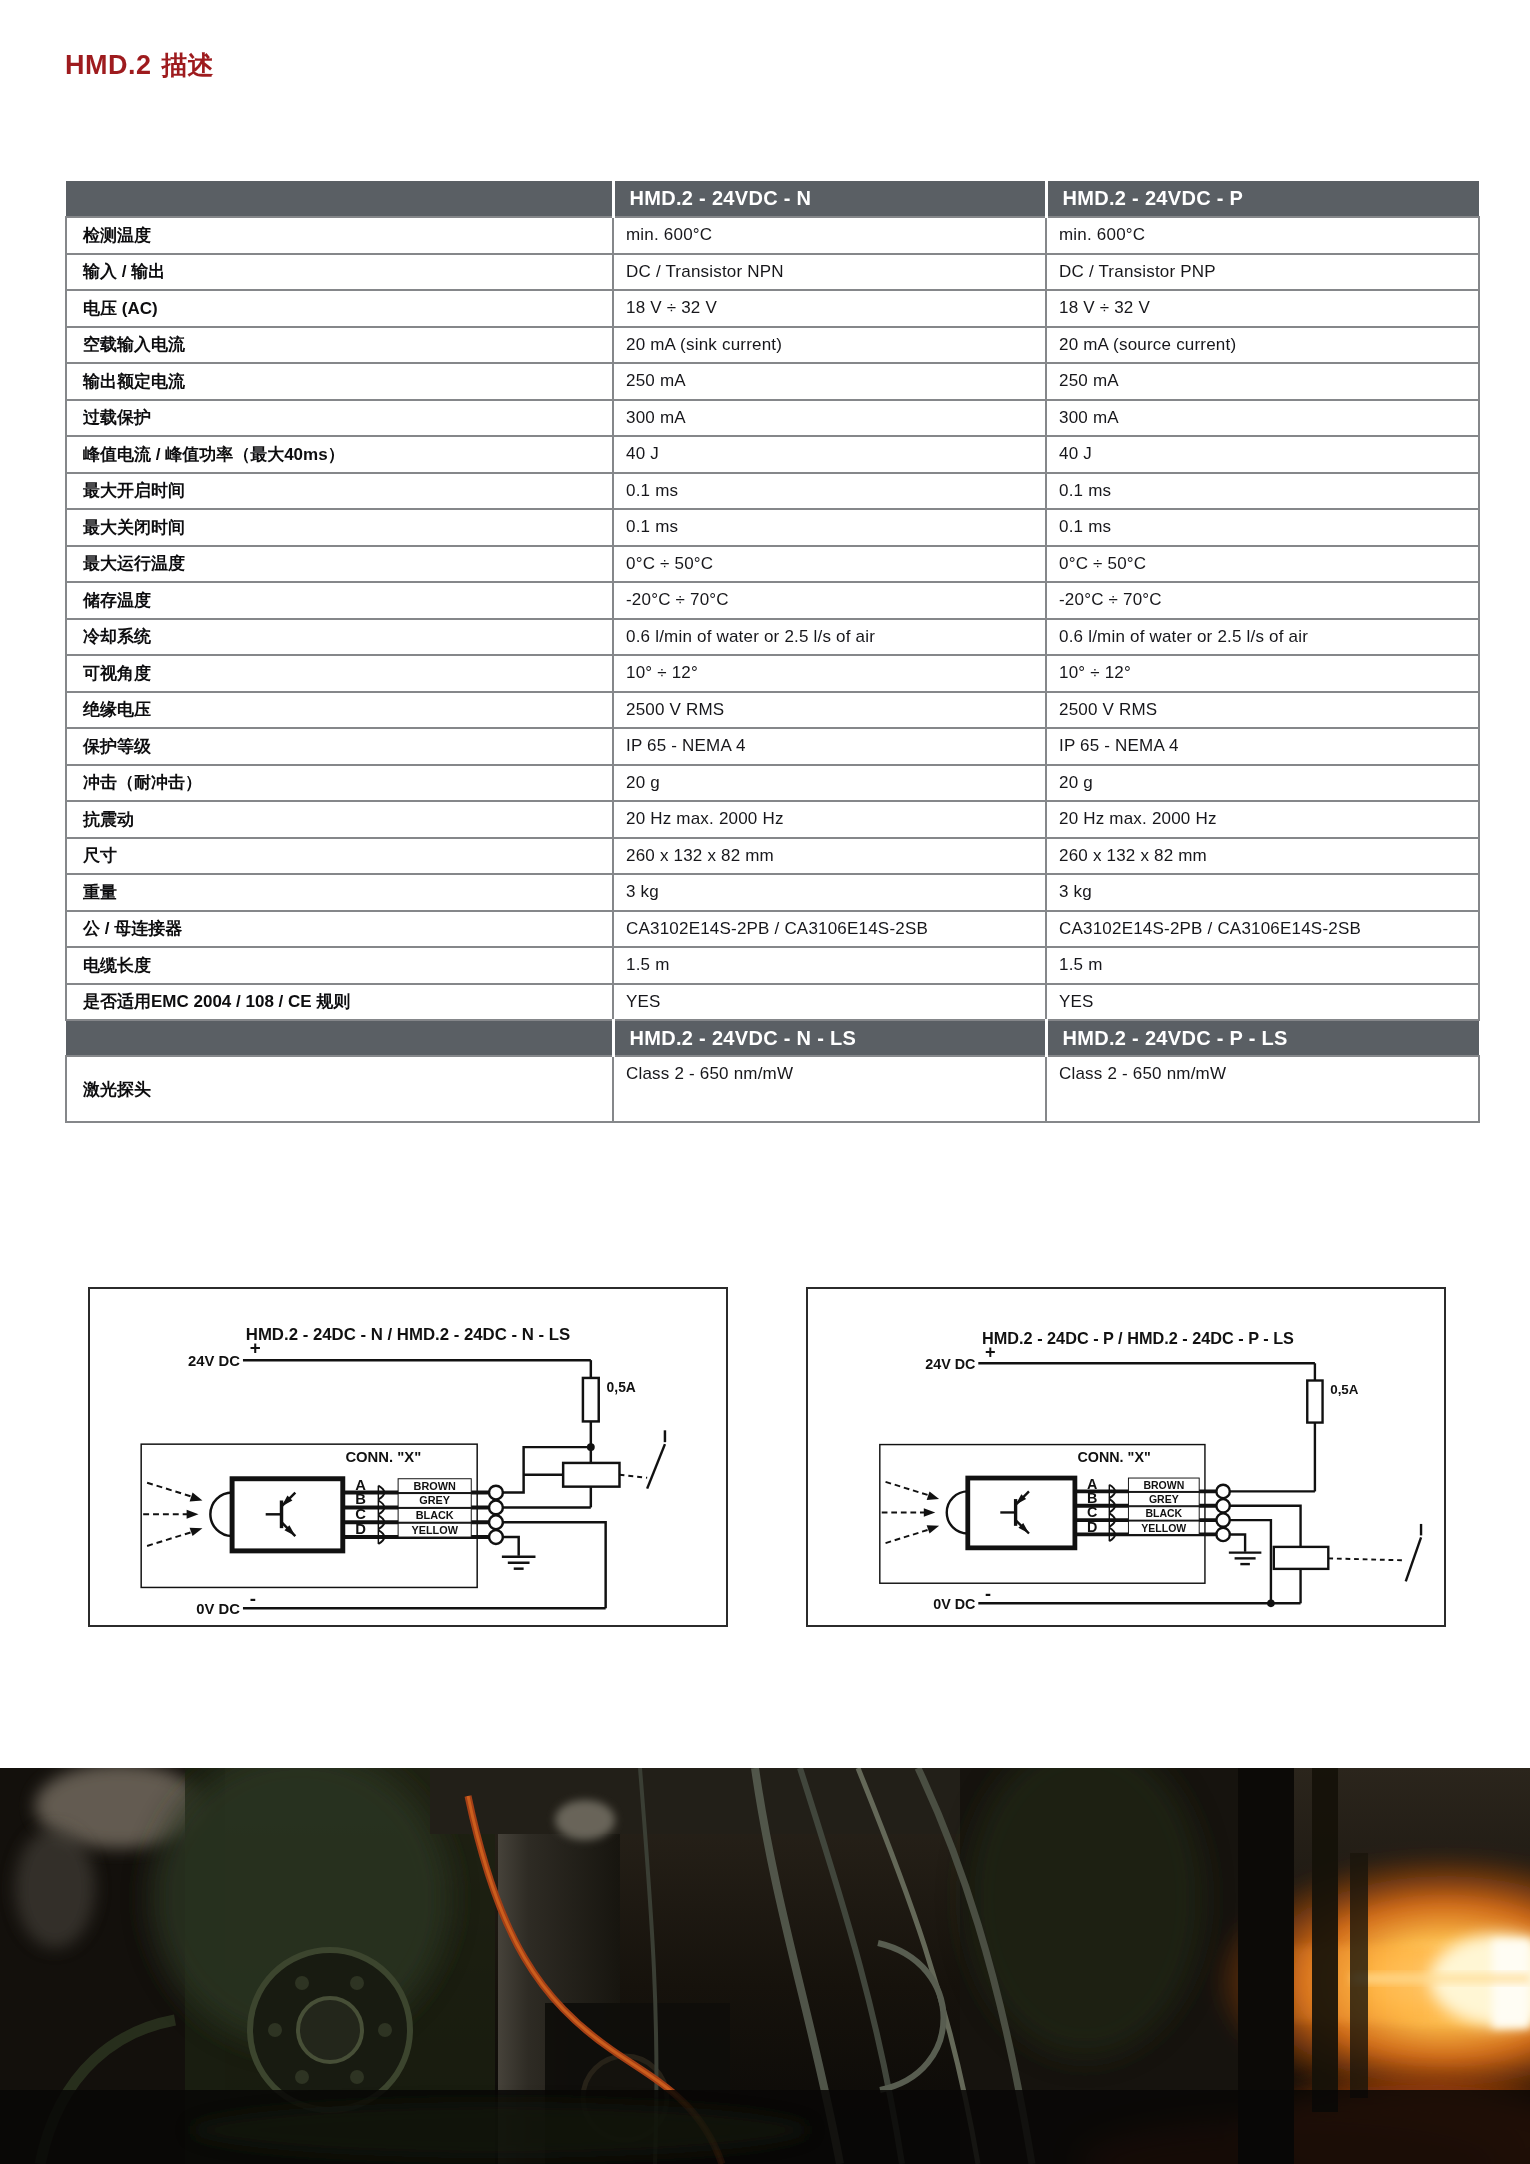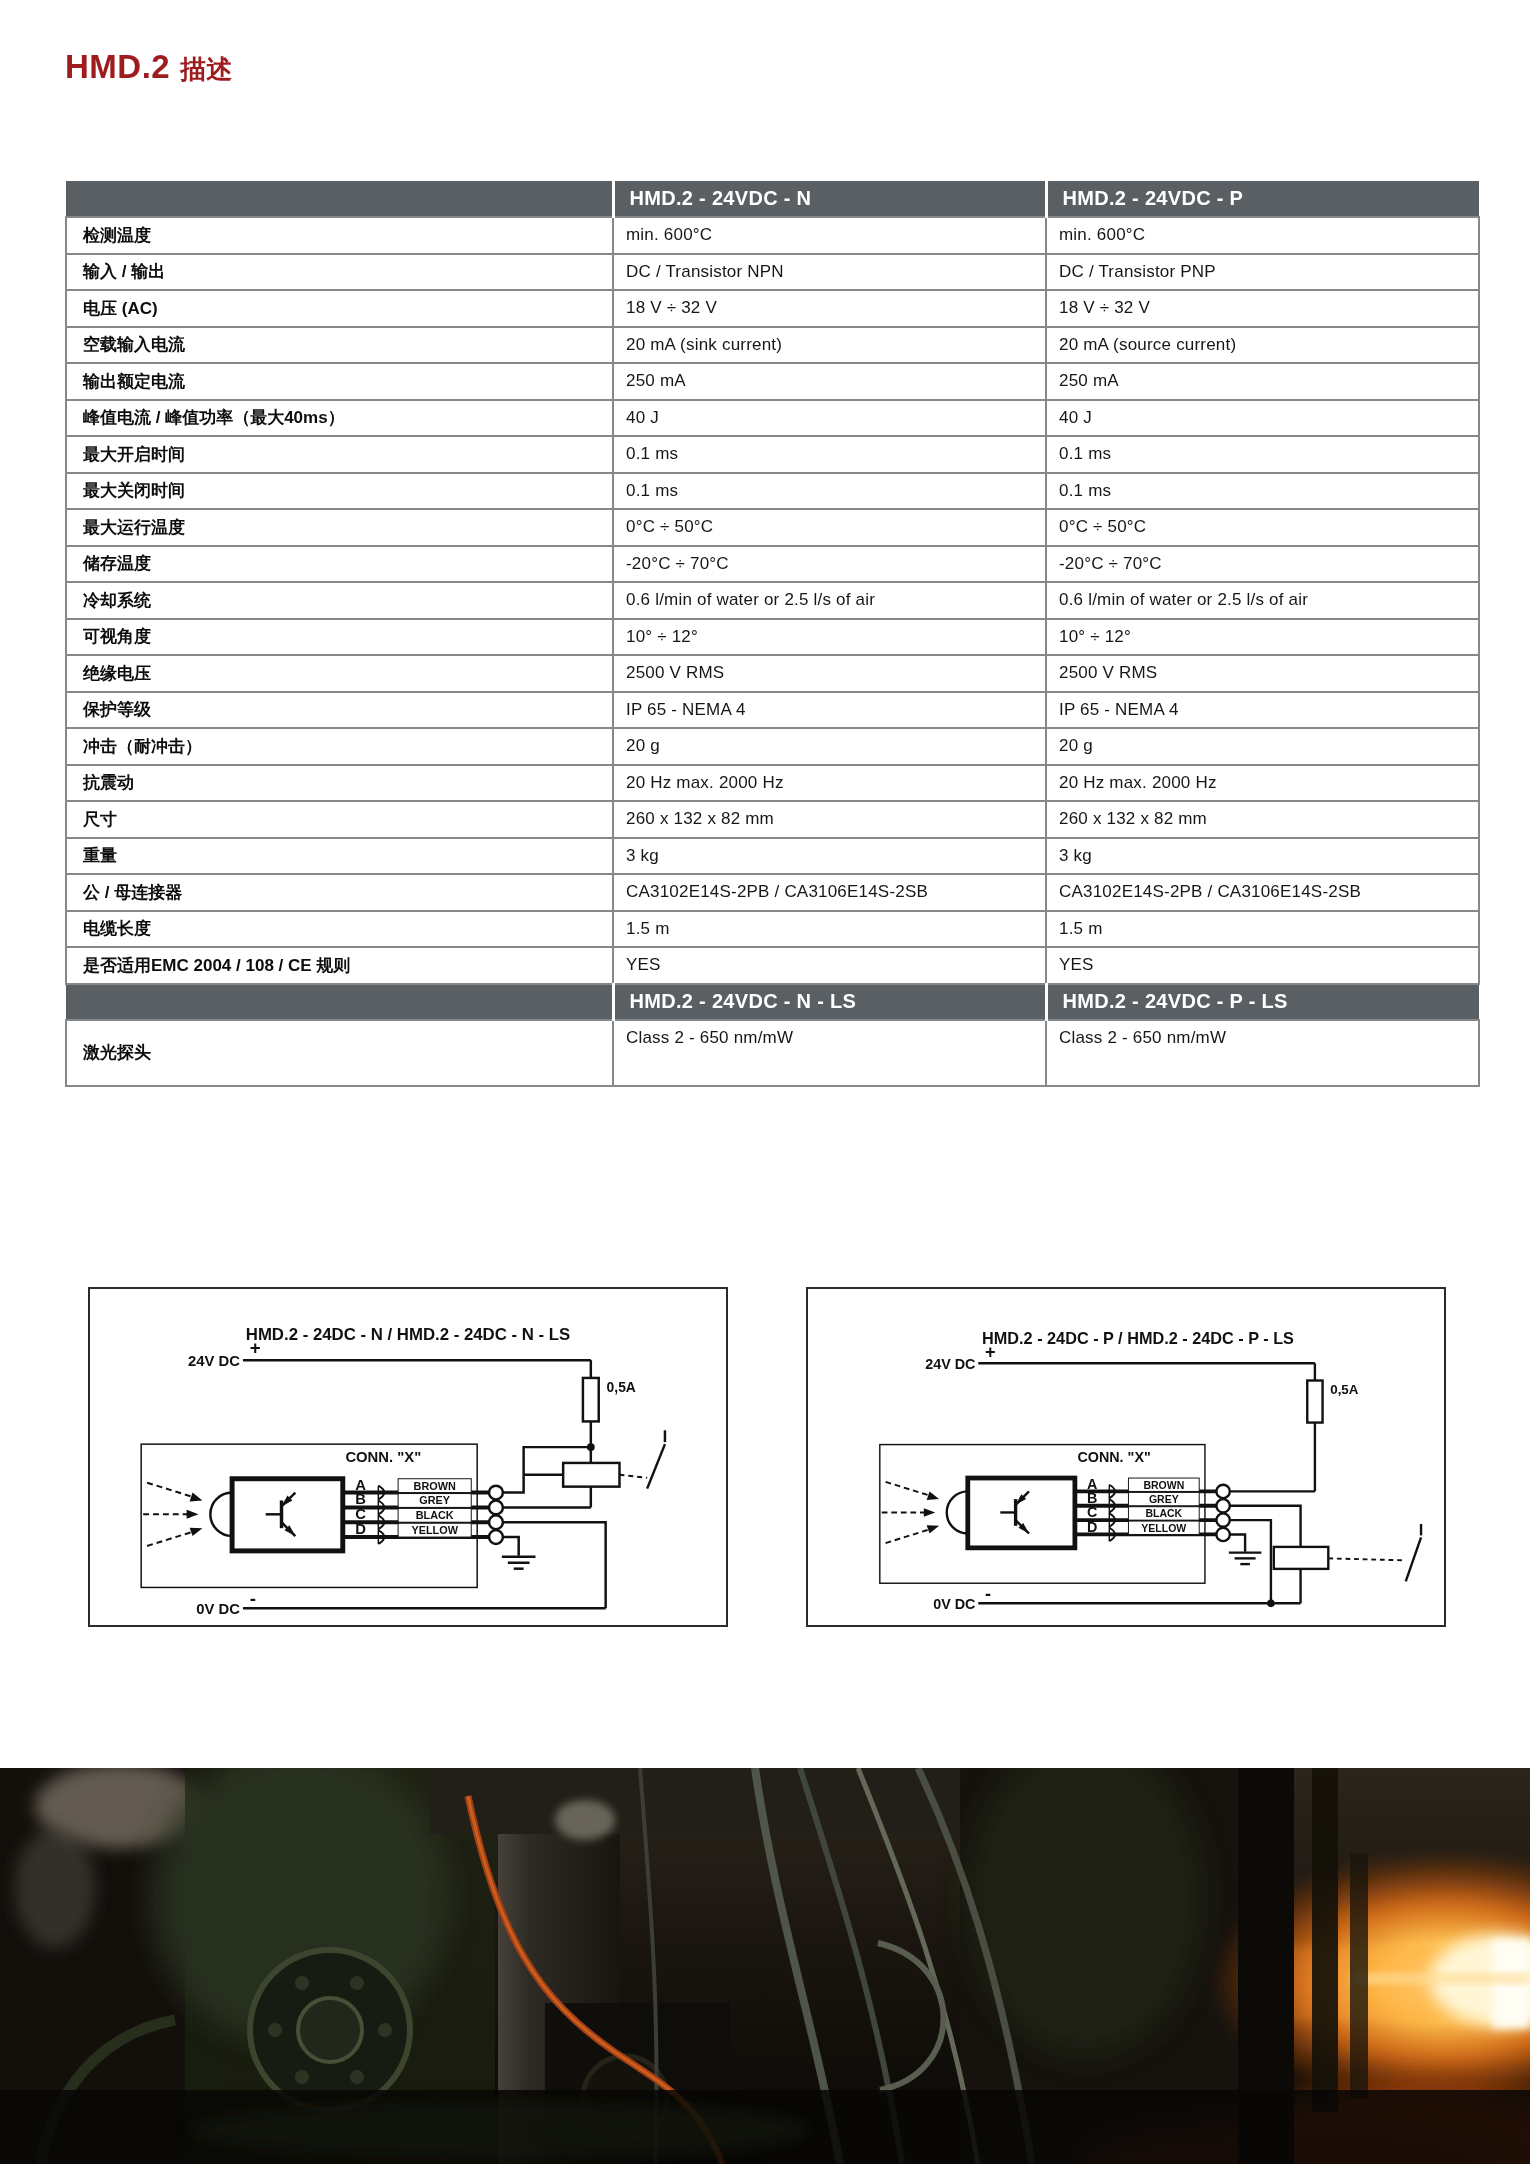--- a/index.html
+++ b/index.html
@@ -1,21 +1,21 @@
 <!DOCTYPE html>
 <html><head>
 <meta charset="utf-8">
 <style>
   html,body{margin:0;padding:0;background:#fff;}
   .page{position:relative;width:1530px;height:2164px;background:#ffffff;overflow:hidden;
         font-family:"Liberation Sans","DejaVu Sans",sans-serif;}
 
   
   .doc-title{position:absolute;left:65px;top:48px;color:#9e1b1e;font-weight:bold;white-space:nowrap;}
-  .t-model{font-size:33px;letter-spacing:0.5px;}
+  .t-model{font-size:27px;letter-spacing:0.5px;}
   .t-suffix{font-size:26px;margin-left:10px;}
 
   
   table.spec{position:absolute;left:65px;top:181px;width:1413px;border-collapse:collapse;
              table-layout:fixed;}
   col.w1{width:547px;} col.w2{width:433px;}
   .spec td{border:2px solid #85878a;box-sizing:border-box;overflow:hidden;white-space:nowrap;}
   .spec tr{height:36.5px;}
   .spec tr.head{height:36px;}
   .spec tr.head td{background:#5a5f64;color:#ffffff;font-weight:bold;font-size:20px;
@@ -92,20 +92,25 @@
           <td class="v">20 mA (sink current)</td>
           <td class="v">20 mA (source current)</td>
         </tr>
 
         <tr>
           <td class="l">输出额定电流</td>
           <td class="v">250 mA</td>
           <td class="v">250 mA</td>
         </tr>
 
+        <tr>
+          <td class="l">过载保护</td>
+          <td class="v">300 mA</td>
+          <td class="v">300 mA</td>
+        </tr>
 
         <tr>
           <td class="l">峰值电流 / 峰值功率（最大40ms）</td>
           <td class="v">40 J</td>
           <td class="v">40 J</td>
         </tr>
 
         <tr>
           <td class="l">最大开启时间</td>
           <td class="v">0.1 ms</td>

